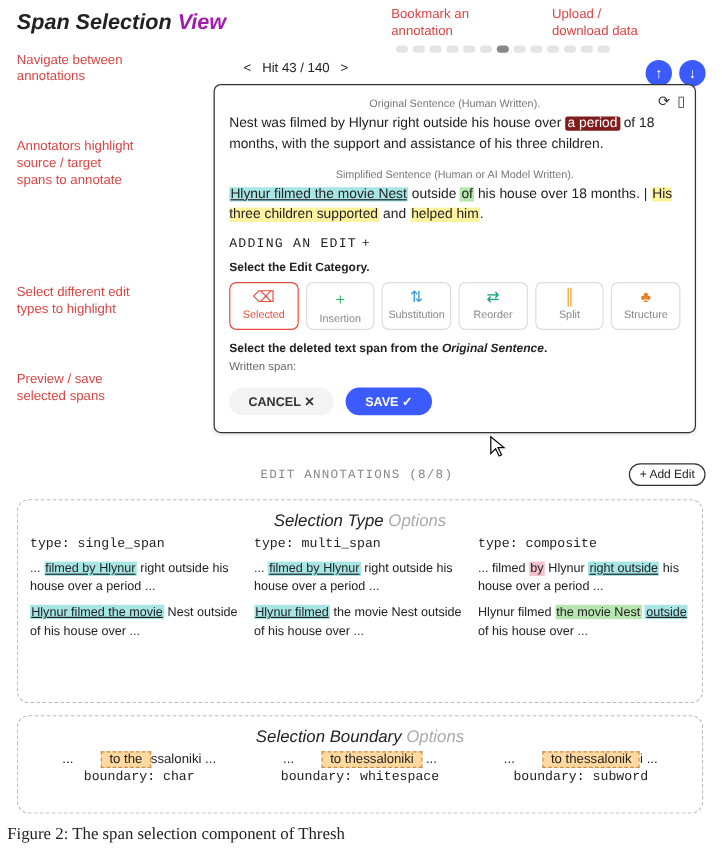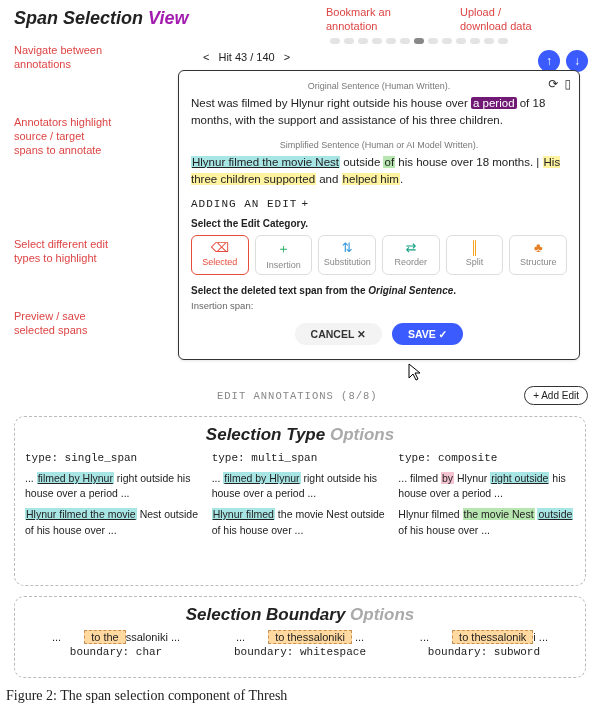--- a/index.html
+++ b/index.html
@@ -18,21 +18,21 @@
   .circlebtn { width: 22px; height: 22px; border-radius: 50%; background: #3b5bff; color: #fff; display: flex; align-items: center; justify-content: center; font-size: 12px; }
   .circlebtns { position: absolute; right: 14px; top: 50px; display: flex; gap: 6px; }
   
   .nav { position: absolute; left: 198px; top: 51px; font-size: 11px; display: flex; align-items: center; gap: 4px; }
   .chev { padding: 0 5px; cursor: pointer; }
   
   .card { position: absolute; left: 178px; top: 70px; width: 402px; border: 1px solid #333; border-radius: 6px; background: #fff; padding: 10px 12px 14px 12px; box-shadow: 0 1px 3px rgba(0,0,0,0.1); }
   .card-icons { position: absolute; right: 8px; top: 6px; display: flex; gap: 6px; font-size: 12px; color: #333; }
   .subhdr { font-size: 9px; color: #777; margin-bottom: 4px; text-align: center; }
   .sentence { font-size: 11.5px; line-height: 1.5; margin-bottom: 10px; }
-  .hl-blue { background: #701a75; color: #fff; padding: 0 2px; border-radius: 2px; }
+  .hl-blue { background: #7f1d1d; color: #fff; padding: 0 2px; border-radius: 2px; }
   .hl-cyan { background: #a8e6e6; padding: 0 1px; text-decoration: underline; }
   .hl-yellow { background: #fff3a0; padding: 0 1px; }
   .hl-green { background: #b8e6b0; padding: 0 1px; }
   .hl-pink { background: #f4c2d0; padding: 0 1px; }
   .hl-orange { background: #ffd9a0; padding: 0 6px; border: 1px dashed #c89050; margin-left: 20px; }
   
   .addedit-hdr { font-family: "Courier New", monospace; font-size: 11px; letter-spacing: 1px; margin: 6px 0 8px 0; display: flex; align-items: center; gap: 4px; }
   .bold10 { font-size: 10px; font-weight: 700; margin-bottom: 6px; }
   
   .catrow { display: flex; gap: 6px; margin-bottom: 10px; }
@@ -43,32 +43,32 @@
   .c-ins { color: #27ae60; }
   .c-sub { color: #3498db; }
   .c-reo { color: #16a085; }
   .c-spl { color: #f39c12; }
   .c-str { color: #e67e22; }
   
   .instr { font-size: 10px; font-weight: 700; margin-bottom: 4px; }
   .instr .ital { font-style: italic; font-weight: 700; }
   .selspan { font-size: 9.5px; color: #666; margin-bottom: 12px; }
   
-  .btnrow { display: flex; justify-content: center; gap: 10px; }
+  .btnrow { display: flex; gap: 10px; }
   .btn { padding: 5px 16px; border-radius: 14px; font-size: 10.5px; font-weight: 600; cursor: pointer; border: none; }
   .btn-cancel { background: #f3f3f3; color: #333; }
   .btn-save { background: #3b5bff; color: #fff; }
   
   .anno-line { position: absolute; left: 217px; top: 390px; font-family: "Courier New", monospace; font-size: 10.5px; color: #888; letter-spacing: 1px; }
   .addedit-btn { position: absolute; right: 14px; top: 386px; border: 1px solid #333; border-radius: 12px; padding: 3px 8px; font-size: 10px; background: #fff; cursor: pointer; }
   
   .panel { position: absolute; left: 14px; width: 572px; border: 1.5px dashed #bbb; border-radius: 10px; padding: 8px 10px 10px 10px; }
   .panel1 { top: 416px; height: 170px; }
   .panel2 { top: 596px; height: 82px; }
-  .panel-title { text-align: center; font-size: 17px; font-weight: 700; font-style: italic; margin-bottom: 6px; }
+  .panel-title { text-align: center; font-size: 14px; font-weight: 400; font-style: italic; margin-bottom: 6px; }
   .panel-title .gray { color: #aaa; }
   
   .cols3 { display: flex; gap: 10px; }
   .col { flex: 1; font-size: 11px; line-height: 1.45; }
   .mono { font-family: "Courier New", monospace; font-size: 11px; margin-bottom: 4px; }
   .snip { font-size: 10.5px; }
   
   .boundary-row { display: flex; justify-content: space-around; }
   .bitem { text-align: center; font-size: 11px; }
   .bitem .mono { margin-top: 3px; }
@@ -141,21 +141,21 @@
       <div class="catbtn sel"><span class="ico c-del">⌫</span><span>Selected</span></div>
       <div class="catbtn"><span class="ico c-ins">＋</span><span>Insertion</span></div>
       <div class="catbtn"><span class="ico c-sub">⇅</span><span>Substitution</span></div>
       <div class="catbtn"><span class="ico c-reo">⇄</span><span>Reorder</span></div>
       <div class="catbtn"><span class="ico c-spl">║</span><span>Split</span></div>
       <div class="catbtn"><span class="ico c-str">♣</span><span>Structure</span></div>
     </div>
     <div class="instr">
       <span>Select the deleted text span from the </span><span class="ital">Original Sentence</span><span>.</span>
     </div>
-    <div class="selspan">Insertion span:</div>
+    <div class="selspan">Written span:</div>
     <div class="btnrow">
       <button class="btn btn-cancel">CANCEL ✕</button>
       <button class="btn btn-save">SAVE ✓</button>
     </div>
   </div>
 
   <svg class="cursor-svg" style="left:406px;top:362px" viewBox="0 0 20 20">
       <path d="M3 2 L3 16 L7 12 L10 18 L12 17 L9 11 L14 11 Z" fill="#fff" stroke="#000" stroke-width="1"></path>
     </svg>
 

